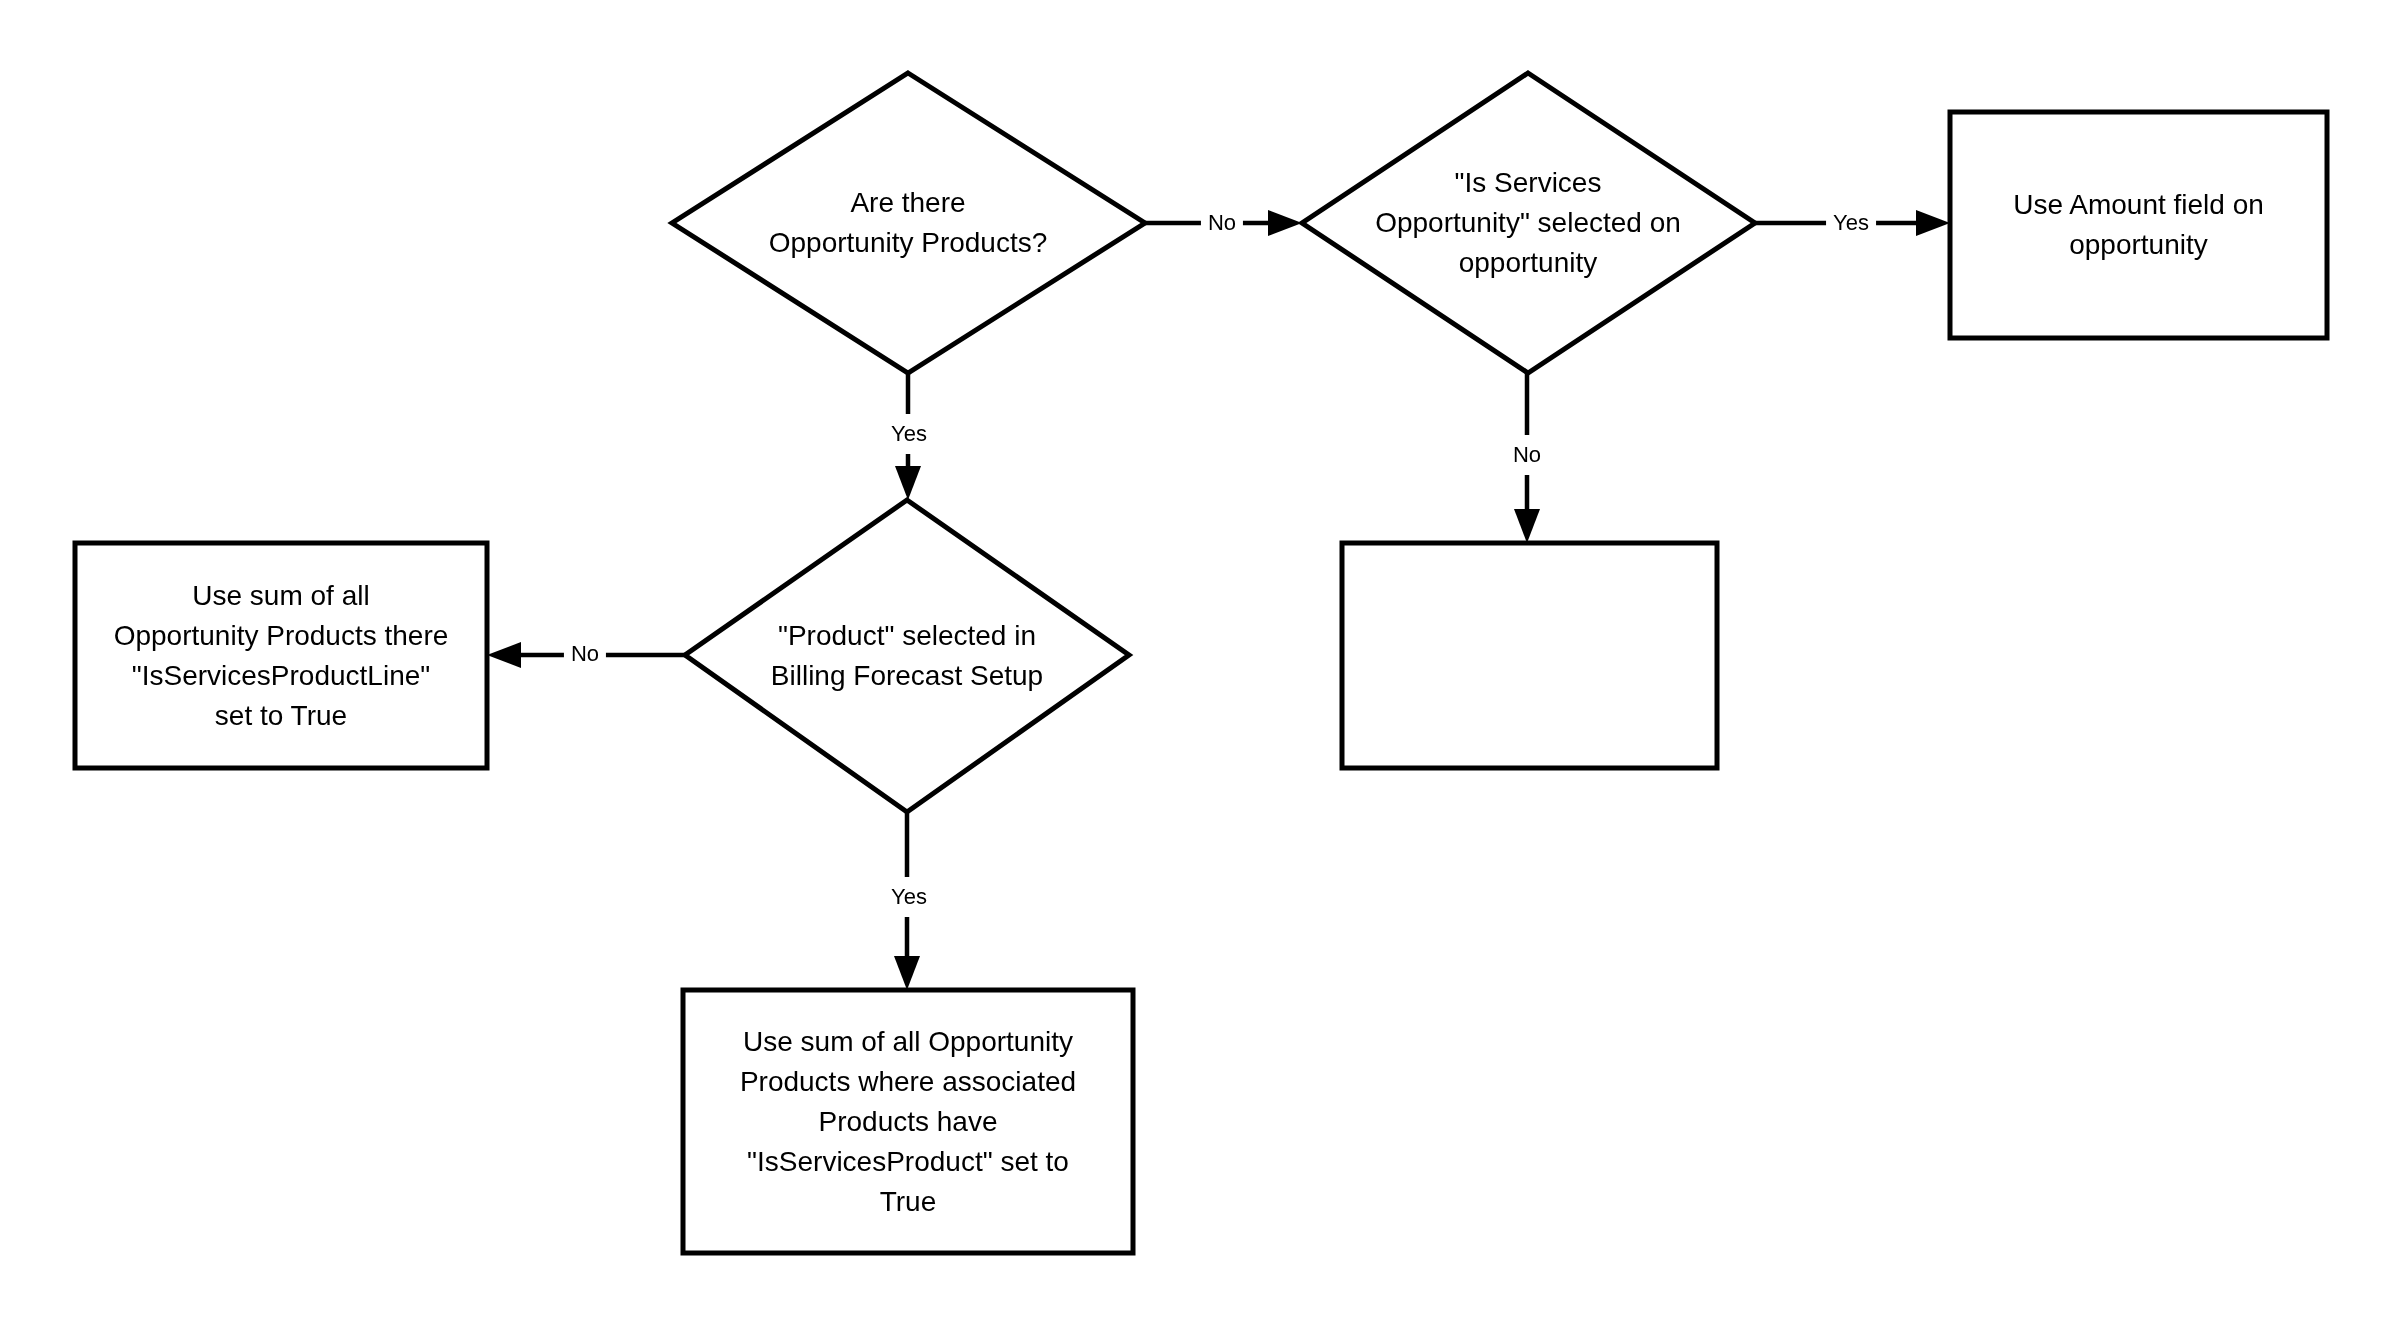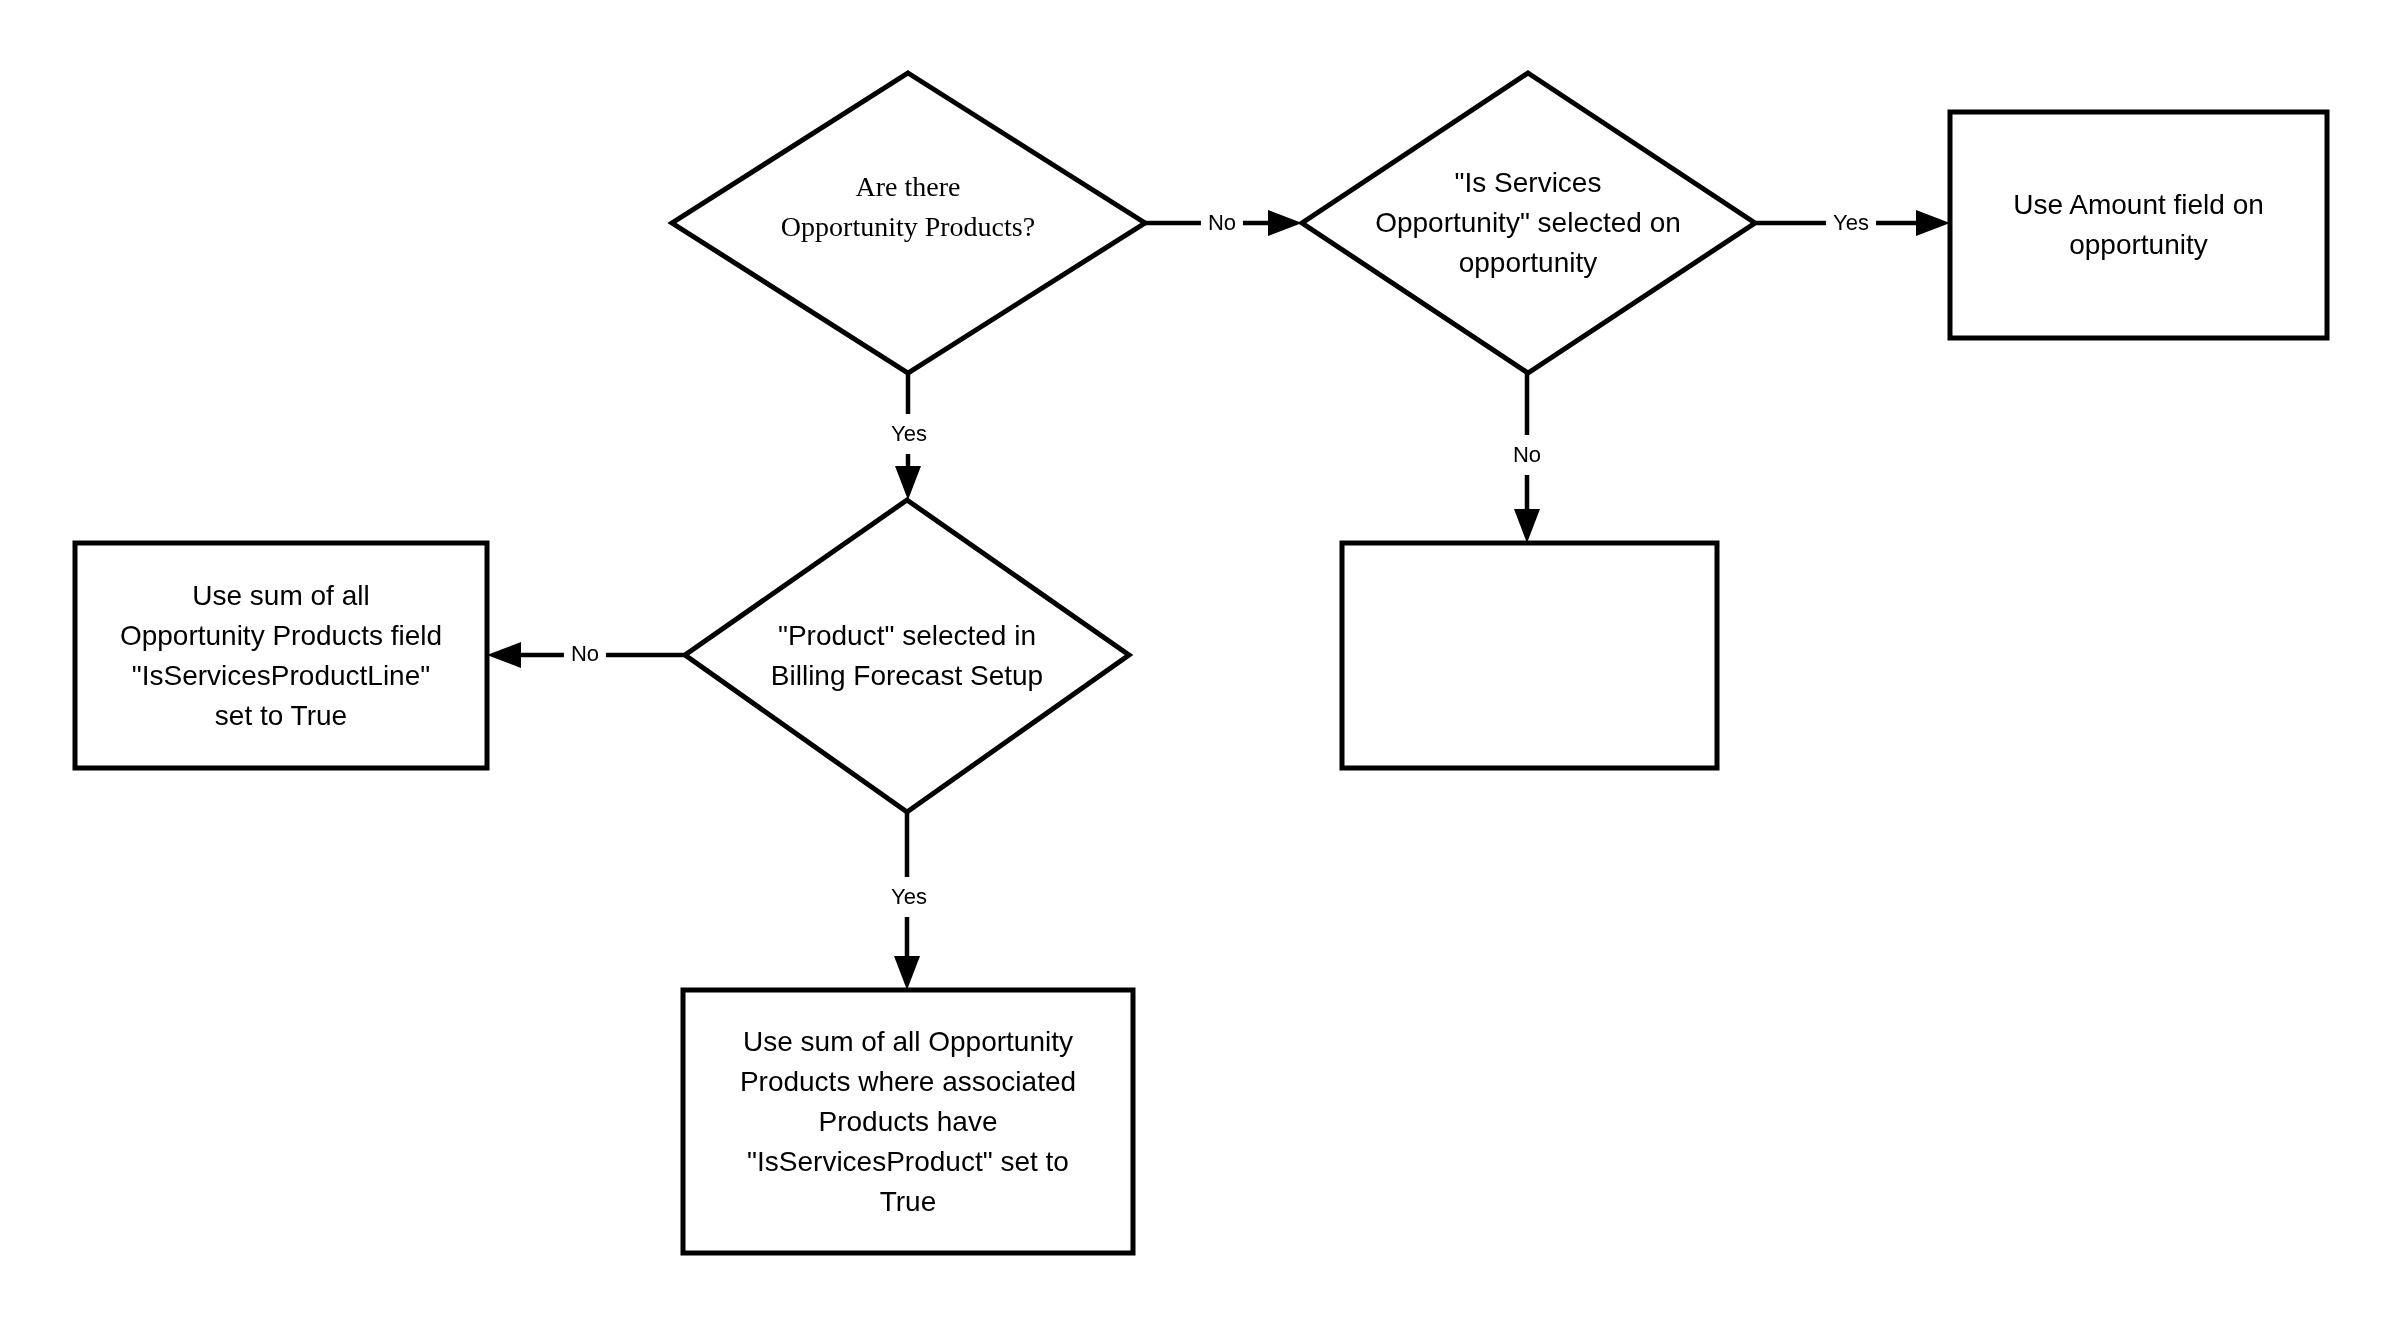--- a/index.html
+++ b/index.html
@@ -81,35 +81,35 @@
     <polygon class="shape" points="908,73 1145,223 908,373 672,223"></polygon>
     <polygon class="shape" points="1528,73 1755,223 1528,373 1302,223"></polygon>
     <polygon class="shape" points="907,500 1129,655 907,812 685,655"></polygon>
 
     <rect class="shape" x="1950" y="112" width="377" height="226"></rect>
     <rect class="shape" x="75" y="543" width="412" height="225"></rect>
     <rect class="shape" x="1342" y="543" width="375" height="225"></rect>
     <rect class="shape" x="683" y="990" width="450" height="263"></rect>
   </svg>
 
-  <div class="node-label" style="left:688px; top:107px; width:440px; height:200px;font-family:Liberation Serif, serif;">Are there
+  <div class="node-label" style="left:688px; top:123px; width:440px; height:200px;">Are there
 Opportunity Products?</div>
 
   <div class="node-label" style="left:1308px; top:103px; width:440px; height:240px;">"Is Services
 Opportunity" selected on
 opportunity</div>
 
   <div class="node-label" style="left:687px; top:556px; width:440px; height:200px;">"Product" selected in
 Billing Forecast Setup</div>
 
   <div class="node-label" style="left:1950px; top:112px; width:377px; height:226px;">Use Amount field on
 opportunity</div>
 
   <div class="node-label" style="left:75px; top:543px; width:412px; height:225px;">Use sum of all
-Opportunity Products field
+Opportunity Products there
 "IsServicesProductLine"
 set to True</div>
 
 
   <div class="node-label" style="left:683px; top:990px; width:450px; height:263px;">Use sum of all Opportunity
 Products where associated
 Products have
 "IsServicesProduct" set to
 True</div>
 

